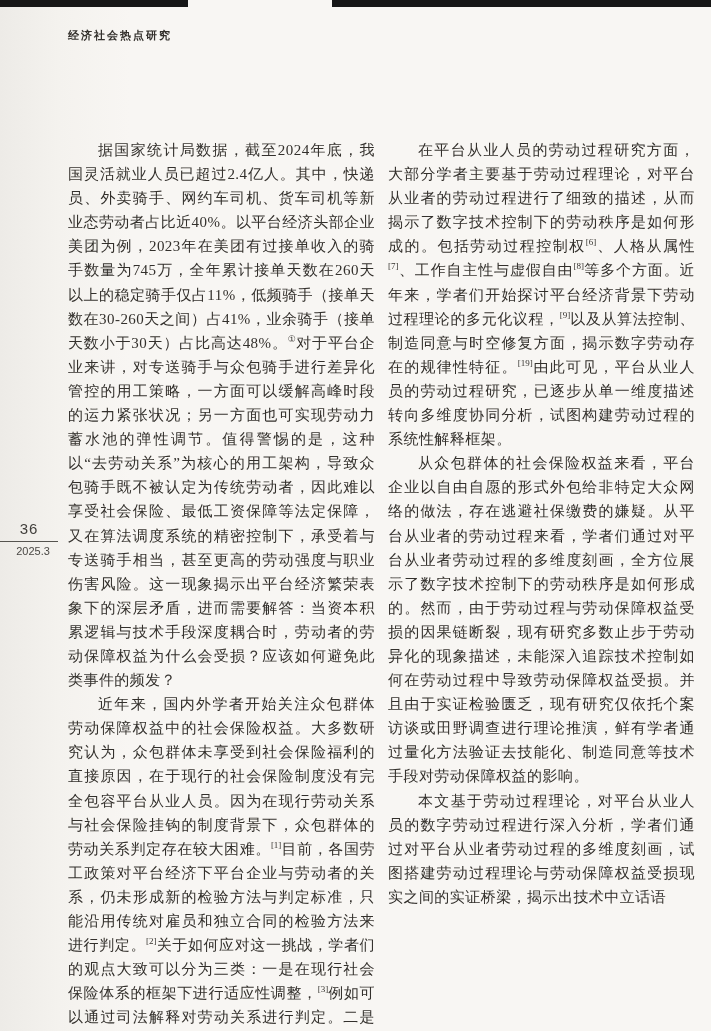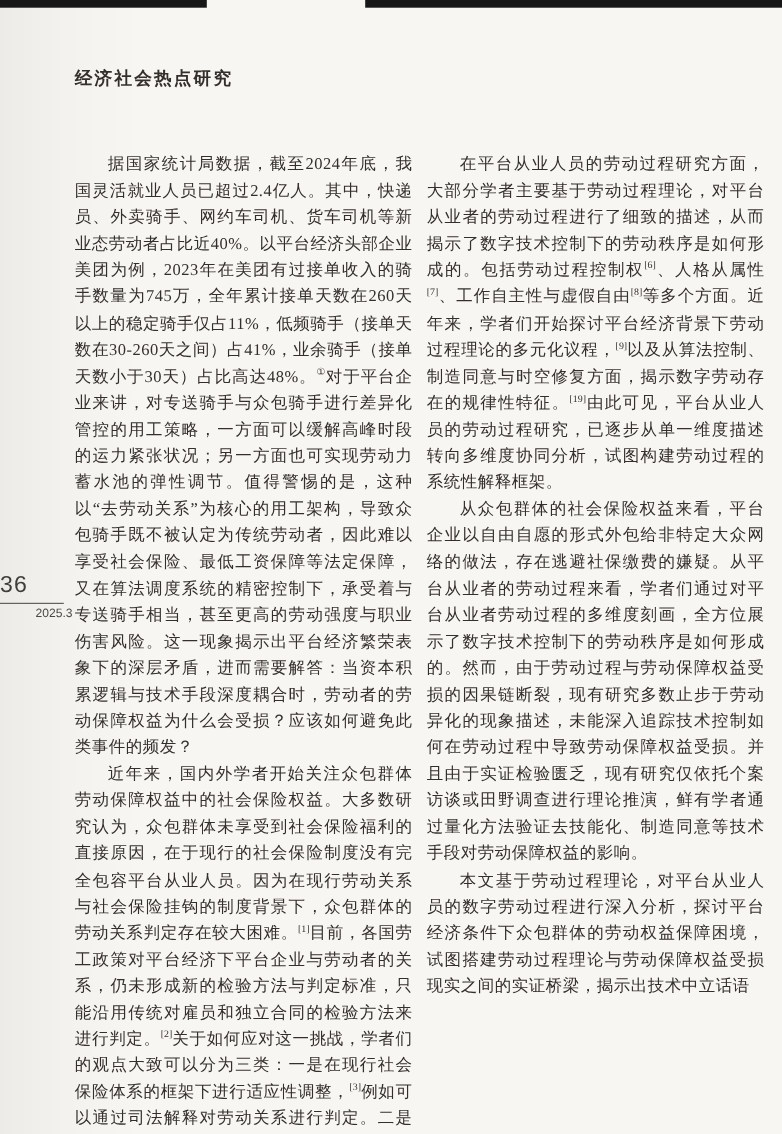--- a/index.html
+++ b/index.html
@@ -18,50 +18,49 @@
     background: var(--scan_bar, #171717);
   }
   .scan-bar-left { left: 0; width: 188px; }
   .scan-bar-right { left: 332px; width: 379px; }
   .header {
     position: absolute;
     left: 68px;
     top: 28px;
     font-family: "Liberation Sans", "DejaVu Sans", sans-serif;
     font-weight: bold;
-    font-size: 16px;
+    font-size: 11px;
     letter-spacing: 2px;
     color: var(--ink, #2e2c29);
-    margin-top: 33px;
   }
   .margin-block {
     position: absolute;
     left: 0;
     top: 520px;
     width: 70px;
     color: #403e3b;
   }
   .page-num {
     font-family: "Liberation Sans", "DejaVu Sans", sans-serif;
-    font-size: 21px;
+    font-size: 15px;
     letter-spacing: 1px;
-    text-align: left;
+    text-align: center;
     width: 58px;
   }
   .rule {
     width: 58px;
     border-bottom: 1.5px solid #55534f;
     margin-top: 4px;
   }
   .issue {
     font-family: "Liberation Sans", "DejaVu Sans", sans-serif;
     font-size: 11px;
     margin-top: 3px;
     width: 66px;
-    text-align: right;
+    text-align: center;
     color: #4a4845;
   }
   .columns {
     position: absolute;
     left: 68px;
     top: 97px;
     width: 628px;
     display: flex;
     gap: 13px;
     margin-top: 41px;
@@ -95,17 +94,17 @@
   </div>
 
   <div class="columns">
     <div class="col">
       <p>据国家统计局数据，截至2024年底，我国灵活就业人员已超过2.4亿人。其中，快递员、外卖骑手、网约车司机、货车司机等新业态劳动者占比近40%。以平台经济头部企业美团为例，2023年在美团有过接单收入的骑手数量为745万，全年累计接单天数在260天以上的稳定骑手仅占11%，低频骑手（接单天数在30-260天之间）占41%，业余骑手（接单天数小于30天）占比高达48%。<sup>①</sup>对于平台企业来讲，对专送骑手与众包骑手进行差异化管控的用工策略，一方面可以缓解高峰时段的运力紧张状况；另一方面也可实现劳动力蓄水池的弹性调节。值得警惕的是，这种以“去劳动关系”为核心的用工架构，导致众包骑手既不被认定为传统劳动者，因此难以享受社会保险、最低工资保障等法定保障，又在算法调度系统的精密控制下，承受着与专送骑手相当，甚至更高的劳动强度与职业伤害风险。这一现象揭示出平台经济繁荣表象下的深层矛盾，进而需要解答：当资本积累逻辑与技术手段深度耦合时，劳动者的劳动保障权益为什么会受损？应该如何避免此类事件的频发？</p>
       <p>近年来，国内外学者开始关注众包群体劳动保障权益中的社会保险权益。大多数研究认为，众包群体未享受到社会保险福利的直接原因，在于现行的社会保险制度没有完全包容平台从业人员。因为在现行劳动关系与社会保险挂钩的制度背景下，众包群体的劳动关系判定存在较大困难。<sup>[1]</sup>目前，各国劳工政策对平台经济下平台企业与劳动者的关系，仍未形成新的检验方法与判定标准，只能沿用传统对雇员和独立合同的检验方法来进行判定。<sup>[2]</sup>关于如何应对这一挑战，学者们的观点大致可以分为三类：一是在现行社会保险体系的框架下进行适应性调整，<sup>[3]</sup>例如可以通过司法解释对劳动关系进行判定。二是将平台就业人员定义为第三类劳动者或</p>
     </div>
     <div class="col">
       <p>在平台从业人员的劳动过程研究方面，大部分学者主要基于劳动过程理论，对平台从业者的劳动过程进行了细致的描述，从而揭示了数字技术控制下的劳动秩序是如何形成的。包括劳动过程控制权<sup>[6]</sup>、人格从属性<sup>[7]</sup>、工作自主性与虚假自由<sup>[8]</sup>等多个方面。近年来，学者们开始探讨平台经济背景下劳动过程理论的多元化议程，<sup>[9]</sup>以及从算法控制、制造同意与时空修复方面，揭示数字劳动存在的规律性特征。<sup>[19]</sup>由此可见，平台从业人员的劳动过程研究，已逐步从单一维度描述转向多维度协同分析，试图构建劳动过程的系统性解释框架。</p>
       <p>从众包群体的社会保险权益来看，平台企业以自由自愿的形式外包给非特定大众网络的做法，存在逃避社保缴费的嫌疑。从平台从业者的劳动过程来看，学者们通过对平台从业者劳动过程的多维度刻画，全方位展示了数字技术控制下的劳动秩序是如何形成的。然而，由于劳动过程与劳动保障权益受损的因果链断裂，现有研究多数止步于劳动异化的现象描述，未能深入追踪技术控制如何在劳动过程中导致劳动保障权益受损。并且由于实证检验匮乏，现有研究仅依托个案访谈或田野调查进行理论推演，鲜有学者通过量化方法验证去技能化、制造同意等技术手段对劳动保障权益的影响。</p>
-      <p>本文基于劳动过程理论，对平台从业人员的数字劳动过程进行深入分析，探讨平台经济条件下众包群体的劳动权益保障困境，试图搭建劳动过程理论与劳动保障权益受损现实之间的实证桥梁，揭示出技术中立话语</p>
+      <p>本文基于劳动过程理论，对平台从业人员的数字劳动过程进行深入分析，学者们通过对平台从业者劳动过程的多维度刻画，试图搭建劳动过程理论与劳动保障权益受损现实之间的实证桥梁，揭示出技术中立话语</p>
     </div>
   </div>
 
 </div>
 
 </body></html>

